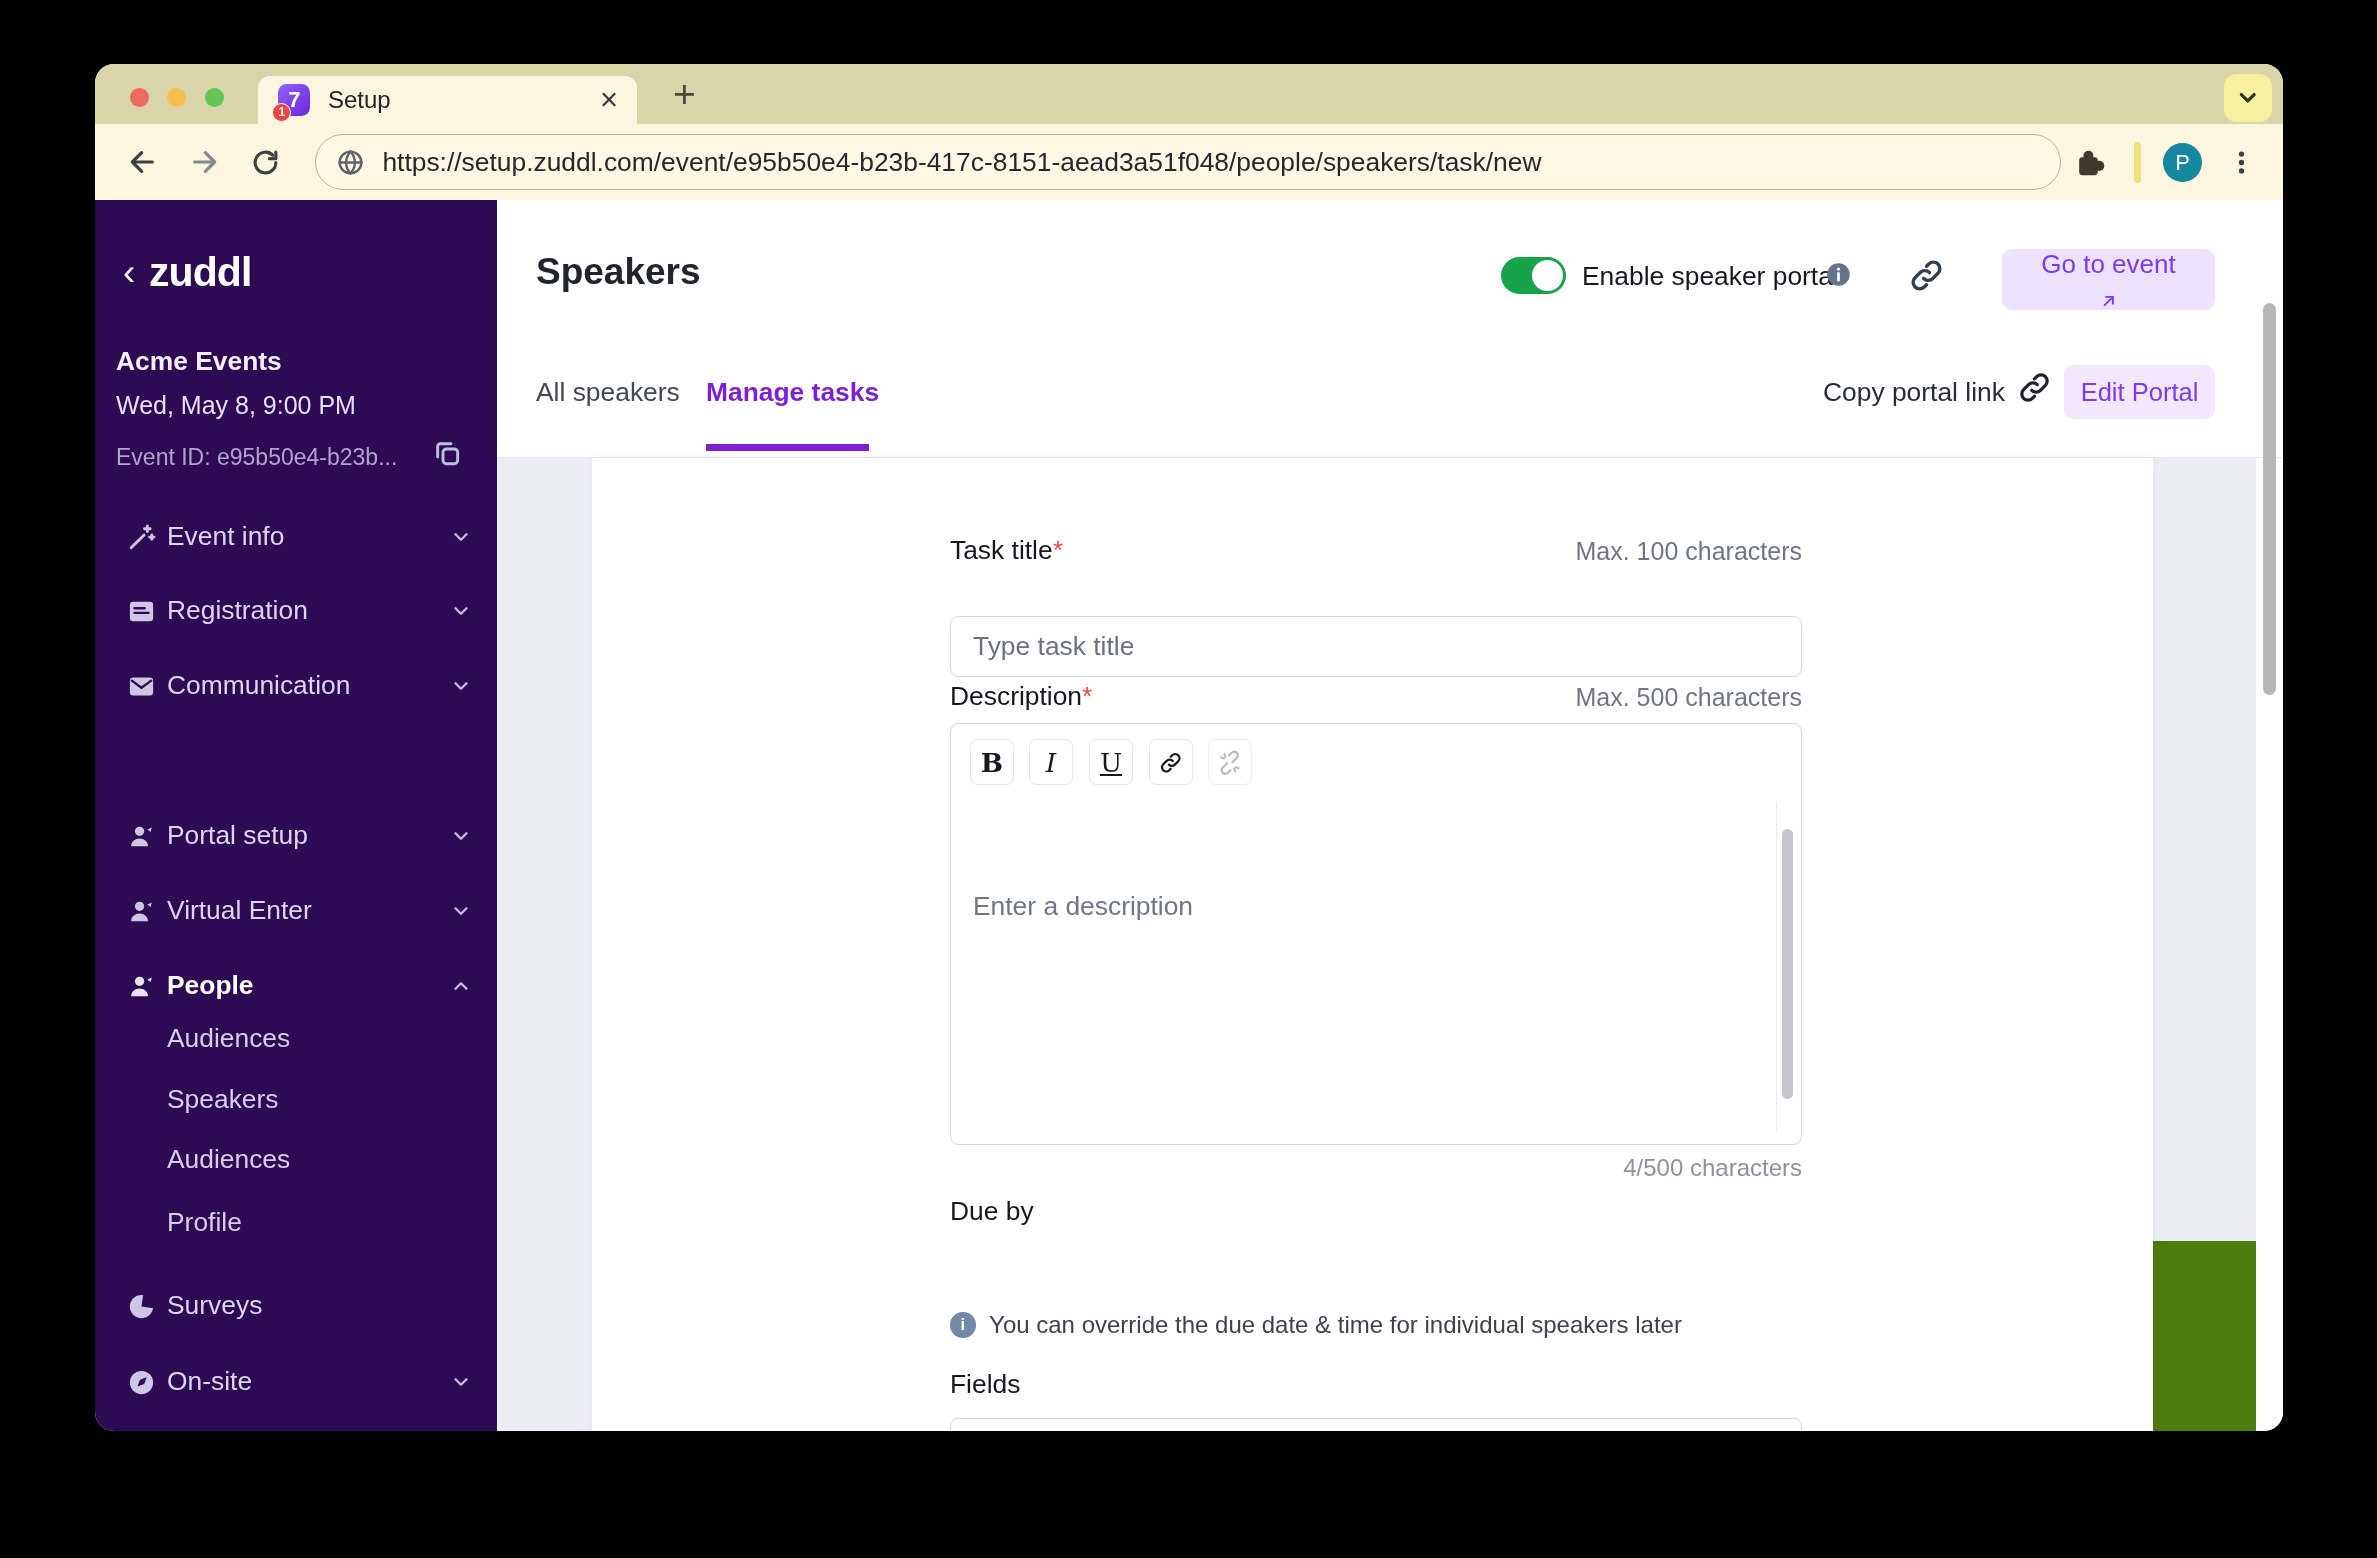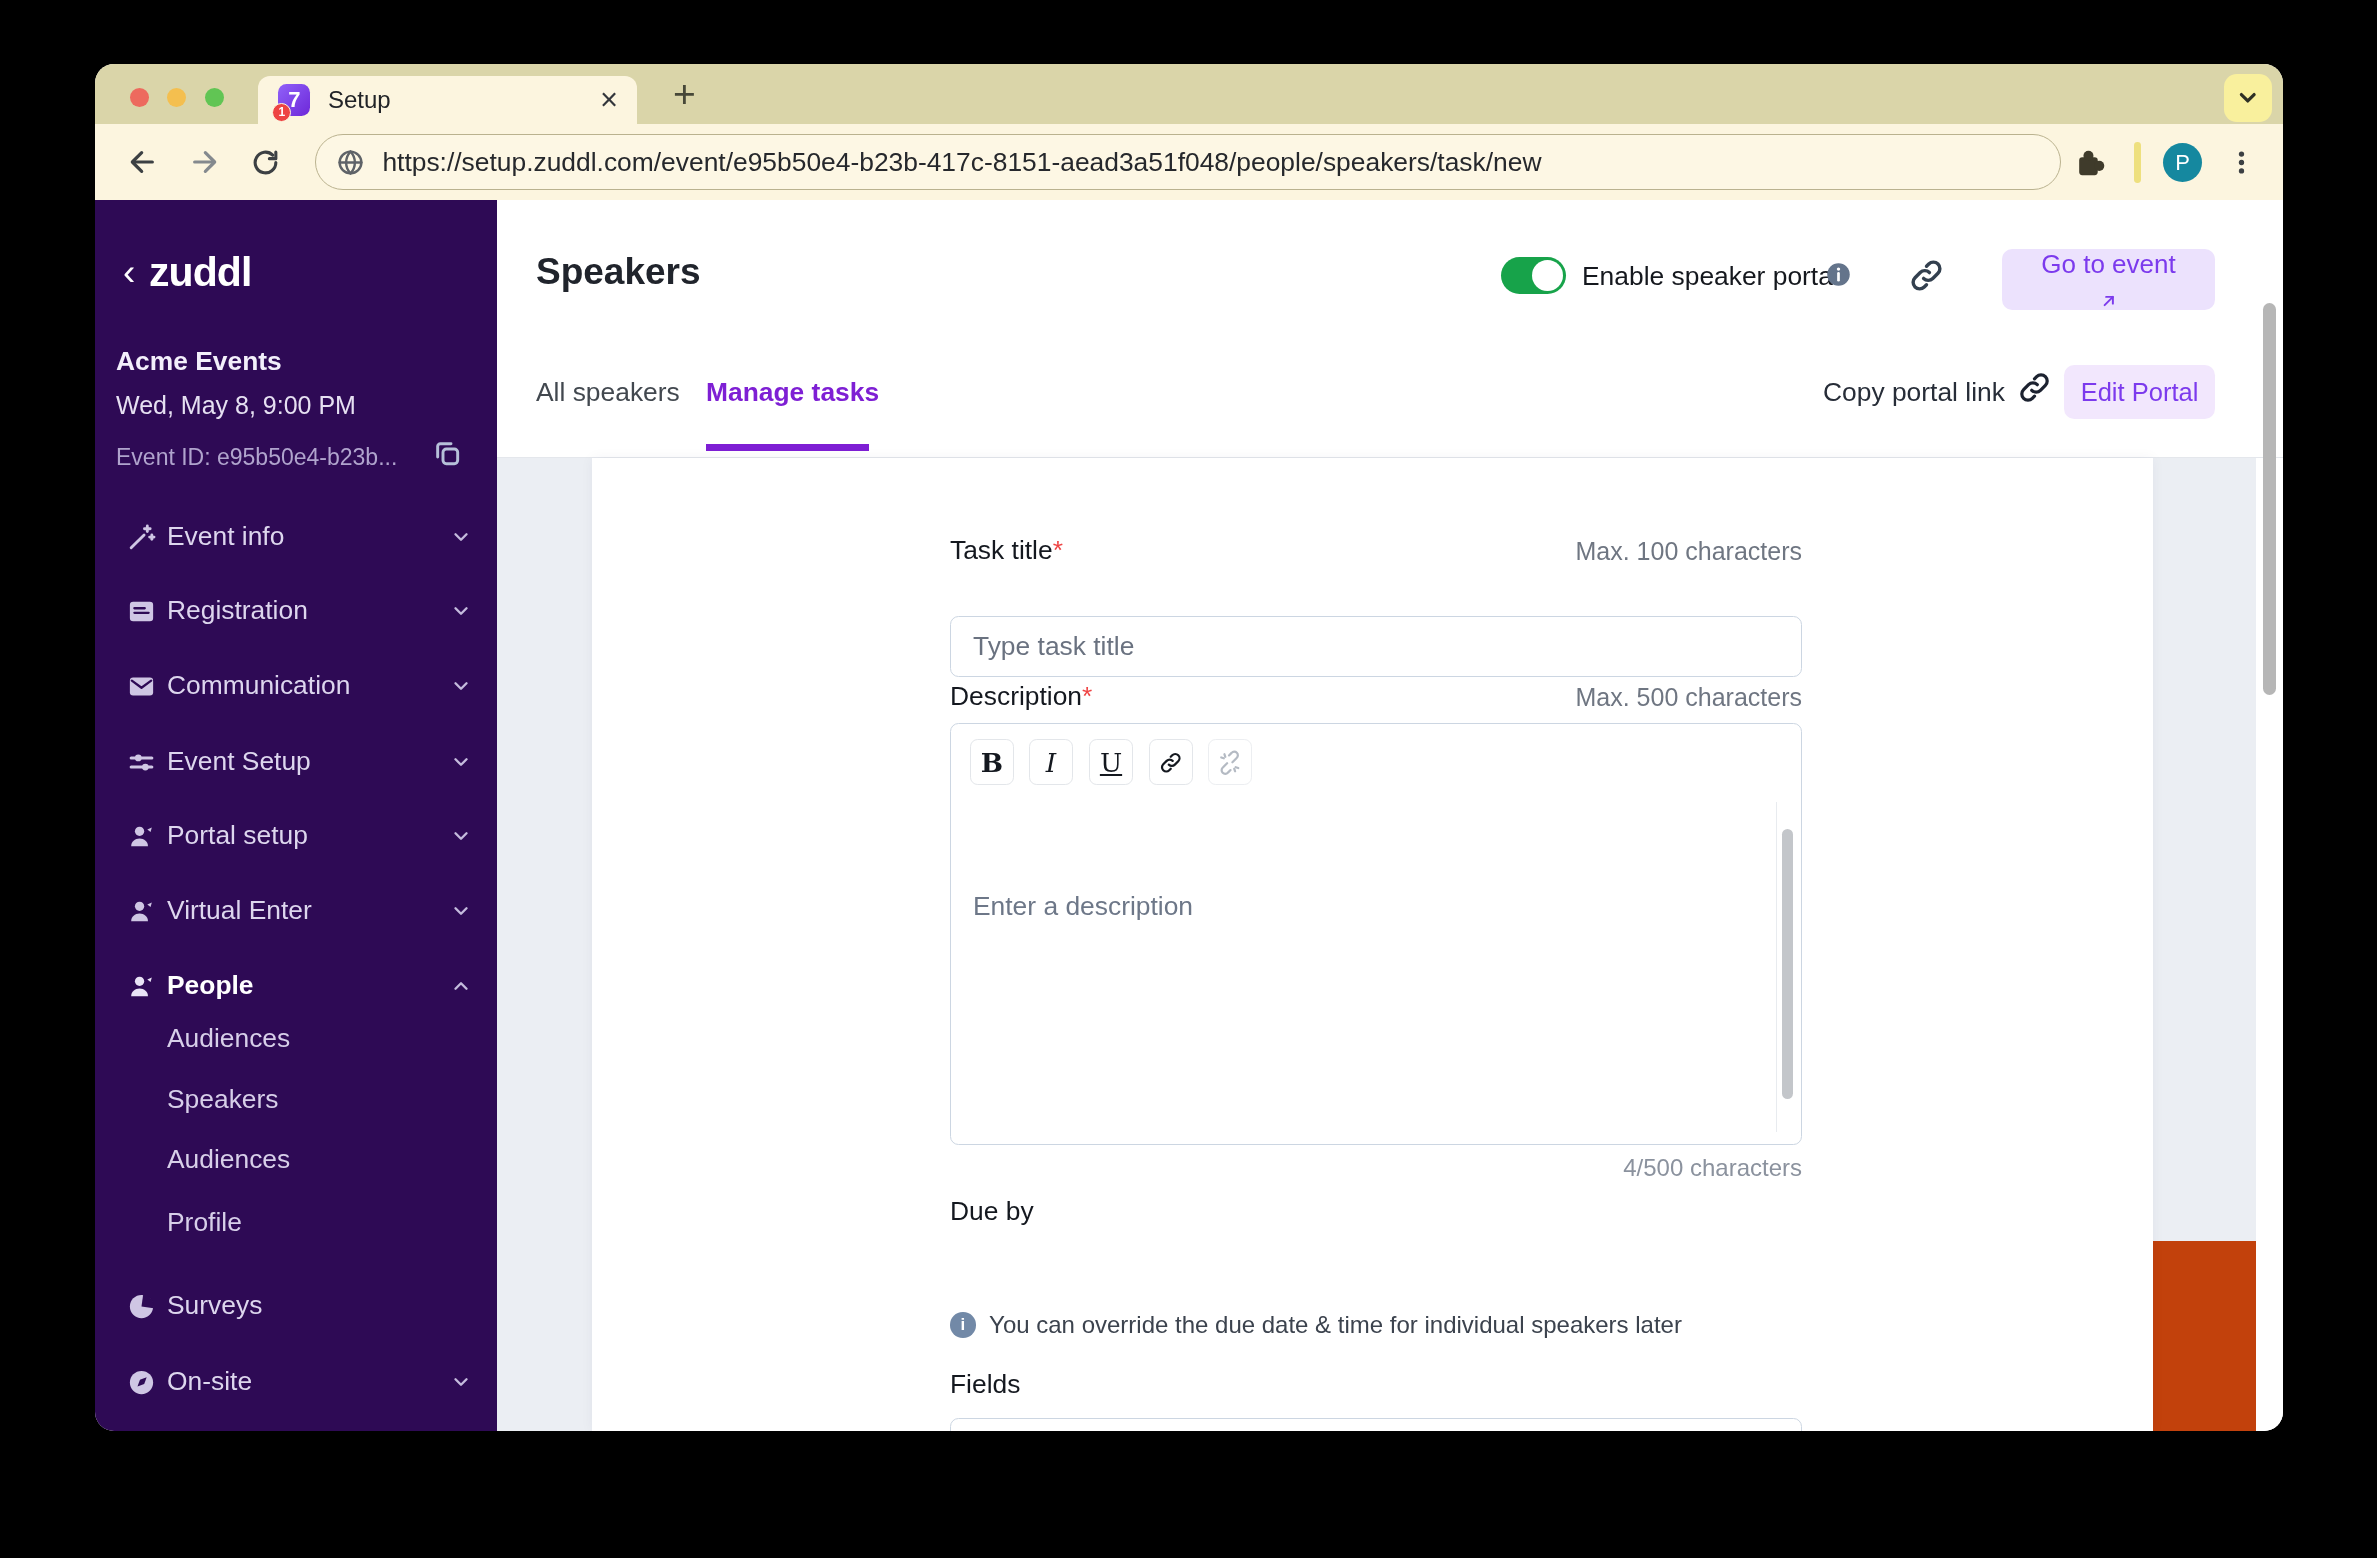--- a/index.html
+++ b/index.html
@@ -57,21 +57,21 @@
   .info-ic{position:absolute;left:1328px;top:61px;}
   .hdr-link-ic{position:absolute;left:1410px;top:56px;color:#33404f;}
   .go-btn{position:absolute;left:1505px;top:49px;width:213px;height:61px;border-radius:10.2px;background:#ece2fd;color:var(--c-accent,#7c3aed);font-size:26px;display:flex;align-items:center;justify-content:center;gap:12px;flex-direction:column;}
   .tab-all{position:absolute;left:39px;top:177px;font-size:26.4px;color:#42484f;}
   .tab-manage{position:absolute;left:209px;top:177px;font-size:26.4px;font-weight:700;color:var(--c-tabpurple,#7e1fd4);}
   .tab-underline{position:absolute;left:209px;top:244px;width:163px;height:6.8px;background:var(--c-tabpurple,#7e1fd4);}
   .copy-link{position:absolute;left:1326px;top:177px;font-size:26.4px;color:#272d38;}
   .copy-link-ic{position:absolute;left:1519px;top:169px;color:#1c2230;}
   .edit-btn{position:absolute;left:1567px;top:165px;width:151px;height:54px;border-radius:10.2px;background:#f2e7fd;color:var(--c-accent,#7c3aed);font-size:25.5px;font-weight:500;display:flex;align-items:center;justify-content:center;}
 
-  .bodyarea{position:absolute;top:258px;left:0;right:27px;bottom:0;background:#c2410c;}
+  .bodyarea{position:absolute;top:258px;left:0;right:27px;bottom:0;background:#4d7c0f;}
   .gray-left{position:absolute;left:0;top:0;width:95px;bottom:0;background:#ebeef3;}
   .gray-right{position:absolute;left:1655px;right:0;top:0;height:783px;background:#ebeef3;}
   .card{position:absolute;left:95px;top:0;width:1561px;bottom:0;background:#fff;overflow:hidden;box-shadow:0 0 12px rgba(30,40,70,.05);}
   .col{position:absolute;left:358px;width:852px;top:0;bottom:0;}
   .lblrow{position:absolute;left:0;right:0;height:34px;}
   .flabel{position:absolute;left:0;font-size:26.4px;color:#14181f;}
   .req{color:#ef4444;}
   .maxchars{position:absolute;right:0;top:1.7px;font-size:25px;color:#6f7682;}
   .tinput{position:absolute;left:0;width:852px;height:61px;border:1.7px solid #ccd6e2;border-radius:8.5px;background:#fff;padding:0 22px;font-size:26.4px;color:#1a1e26;font-family:"Liberation Sans",sans-serif;outline:none;}
   .tinput::placeholder{color:#6a7280;opacity:1;}
@@ -219,36 +219,20 @@
               <path d="M4.5 7.5L12 13l7.5-5.5" stroke="#2e0a55" stroke-width="1.8" fill="none" stroke-linecap="round" stroke-linejoin="round"></path>
             </svg>
           </span>
       <span class="lbl">Communication</span>
       <span class="chev">
             <svg width="22" height="22" viewBox="0 0 24 24" fill="none" stroke="currentColor" stroke-width="2.6" stroke-linecap="round" stroke-linejoin="round">
               <path d="M6 9l6 6 6-6"></path>
             </svg>
           </span>
     </div>
-    <div class="mi" style="top:536px">
-      <span class="ic">
-            <svg width="31" height="31" viewBox="0 0 24 24" fill="none" stroke="currentColor" stroke-width="2.4" stroke-linecap="round">
-              <path d="M4 8.5h16"></path>
-              <path d="M4 15.5h16"></path>
-              <circle cx="9.5" cy="8.5" r="2.6" fill="currentColor" stroke="none"></circle>
-              <circle cx="15" cy="15.5" r="2.6" fill="currentColor" stroke="none"></circle>
-            </svg>
-          </span>
-      <span class="lbl">Event Setup</span>
-      <span class="chev">
-            <svg width="22" height="22" viewBox="0 0 24 24" fill="none" stroke="currentColor" stroke-width="2.6" stroke-linecap="round" stroke-linejoin="round">
-              <path d="M6 9l6 6 6-6"></path>
-            </svg>
-          </span>
-    </div>
     <div class="mi" style="top:610px">
       <span class="ic">
             <svg width="31" height="31" viewBox="0 0 24 24" fill="currentColor">
               <circle cx="10.5" cy="8" r="3.6"></circle>
               <path d="M4 19.5c0-3.6 2.9-6 6.5-6s6.5 2.4 6.5 6z"></path>
               <path d="M16.5 6.5l3.5-1.5-1 3.5z"></path>
             </svg>
           </span>
       <span class="lbl">Portal setup</span>
       <span class="chev">

